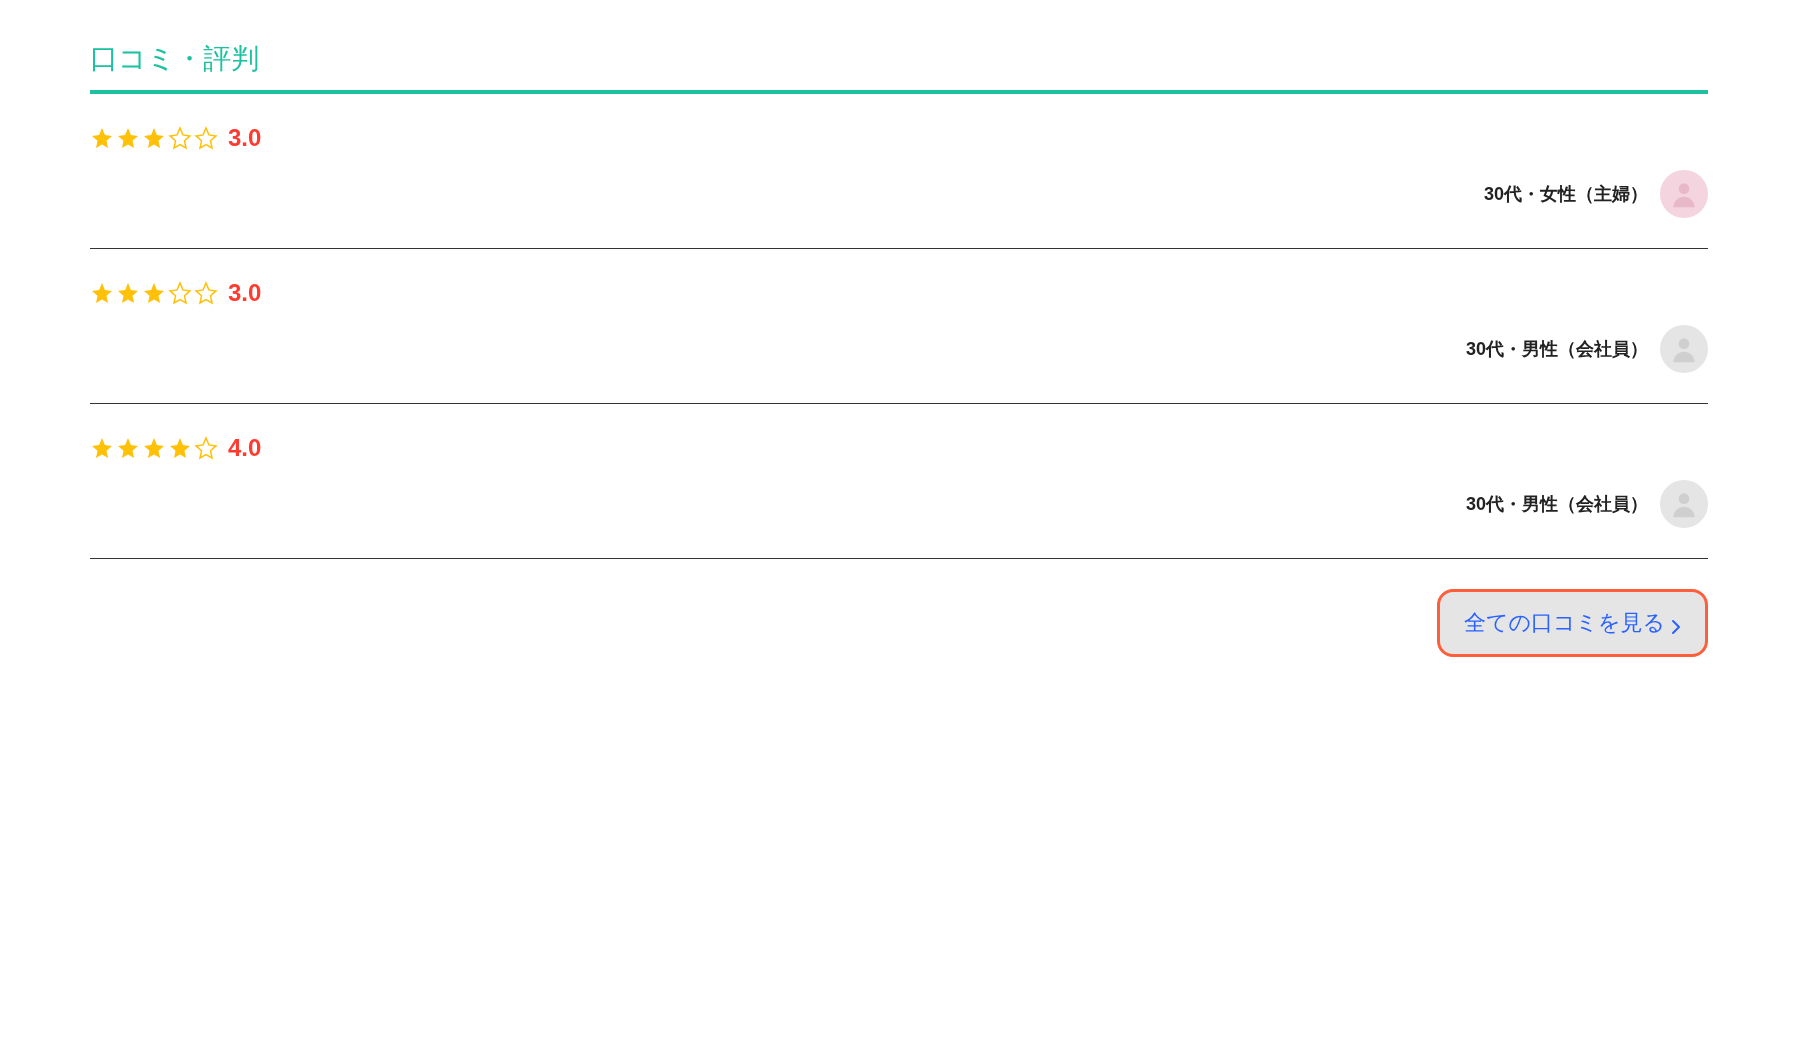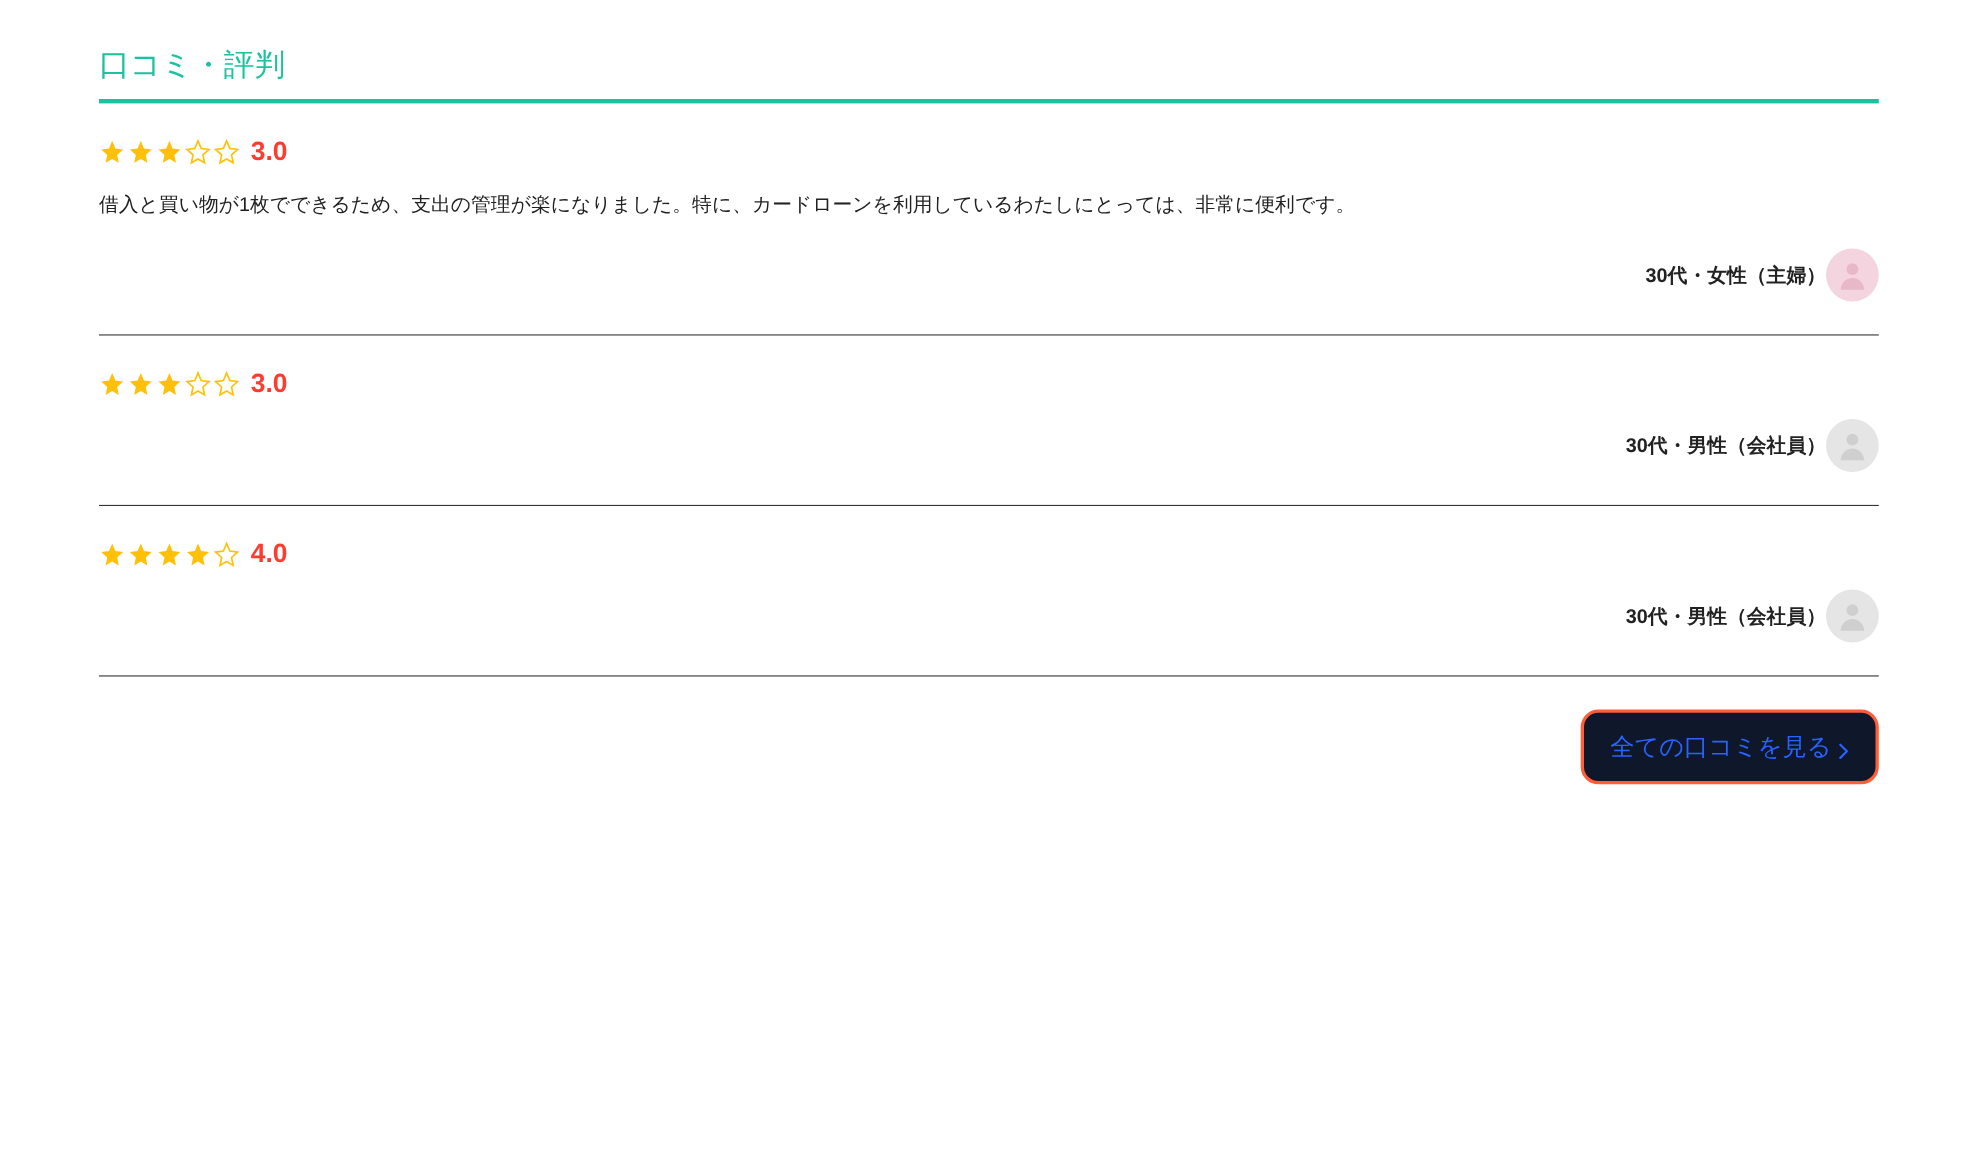--- a/index.html
+++ b/index.html
@@ -51,20 +51,21 @@
     .review-text {
       font-size: 18px;
       line-height: 1.8;
       color: #222;
       margin-bottom: 24px;
     }
     .reviewer-row {
       display: flex;
       align-items: center;
       justify-content: flex-end;
+      gap: 12px;
     }
     .reviewer-info {
       font-size: 18px;
       font-weight: bold;
       color: #222;
     }
     .avatar {
       width: 48px;
       height: 48px;
       border-radius: 50%;
@@ -90,21 +91,21 @@
     .see-all-button {
       display: flex;
       align-items: center;
       gap: 6px;
       color: #2962ff;
       font-size: 22px;
       font-weight: 500;
       padding: 16px 24px;
       border: 3px solid #ff5e3a;
       border-radius: 16px;
-      background: #0f172a;
+      background: #e5e5e5;
       cursor: pointer;
       text-decoration: none;
     }
     .chevron {
       width: 10px;
       height: 16px;
     }
   </style>
 </head>
 <body>
@@ -126,21 +127,20 @@
             </svg></span>
           <span class="star"><svg viewBox="0 0 24 24">
               <path fill="none" stroke="#ffc107" stroke-width="1.5" d="M12 2l2.9 6.9L22 9.9l-5.5 4.9L18 22l-6-3.5L6 22l1.5-7.2L2 9.9l7.1-1z"></path>
             </svg></span>
           <span class="star"><svg viewBox="0 0 24 24">
               <path fill="none" stroke="#ffc107" stroke-width="1.5" d="M12 2l2.9 6.9L22 9.9l-5.5 4.9L18 22l-6-3.5L6 22l1.5-7.2L2 9.9l7.1-1z"></path>
             </svg></span>
         </div>
         <span class="rating-value">3.0</span>
       </div>
-      <p class="review-text">借入と買い物が1枚でできるため、支出の管理が楽になりました。特に、カードローンを利用しているわたしにとっては、非常に便利です。</p>
       <div class="reviewer-row">
         <span class="reviewer-info">30代・女性（主婦）</span>
         <span class="avatar avatar-pink">
           <svg viewBox="0 0 24 24">
             <circle cx="12" cy="8" r="4" fill="#e8b8c8"></circle>
             <path d="M4 22c0-4.4 3.6-8 8-8s8 3.6 8 8" fill="#e8b8c8"></path>
           </svg>
         </span>
       </div>
     </div>

